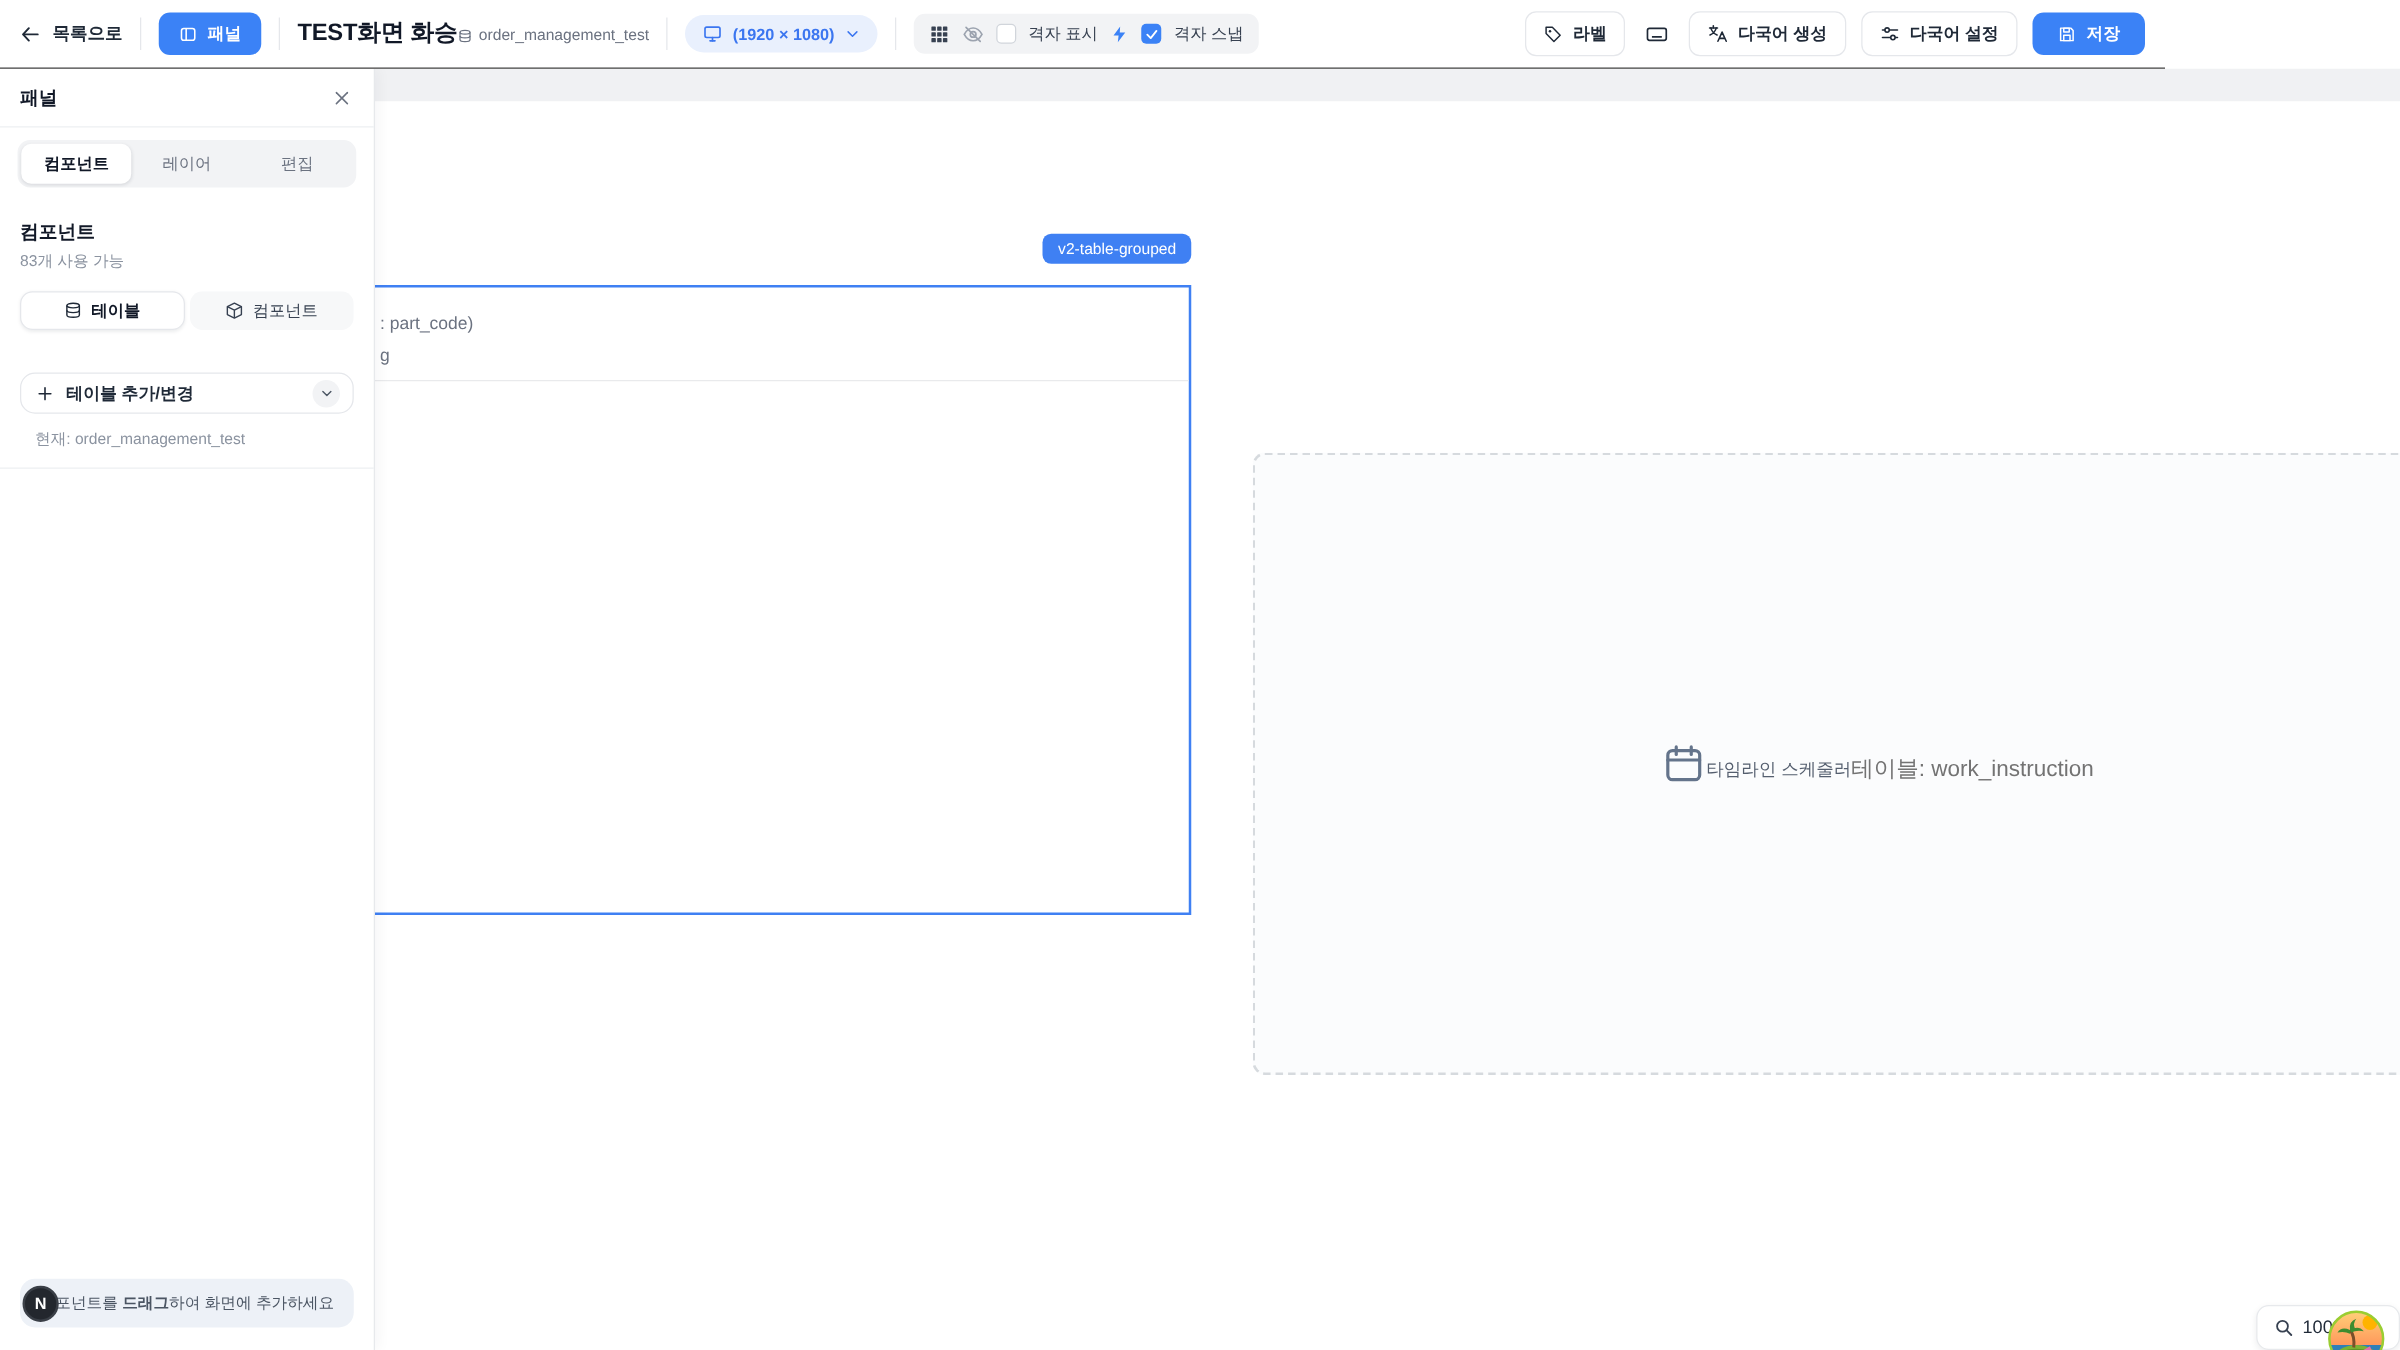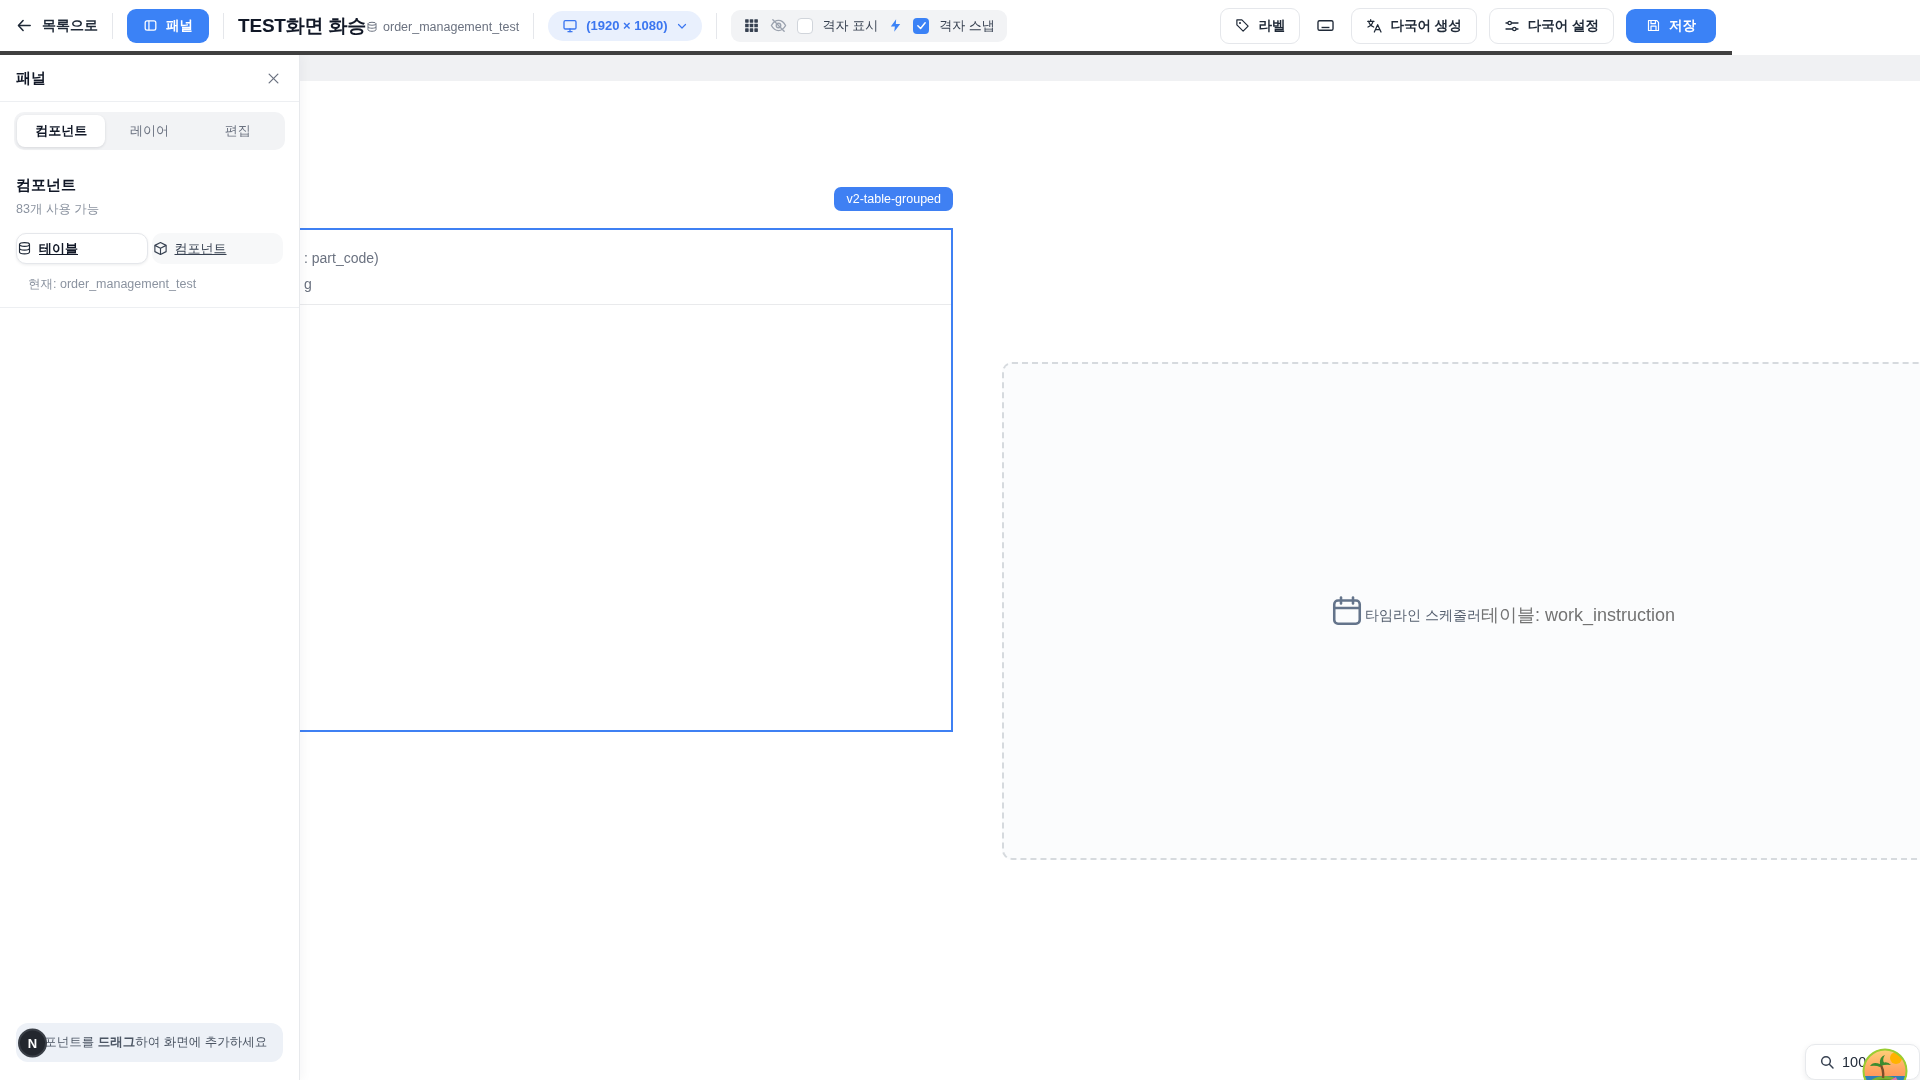--- a/index.html
+++ b/index.html
@@ -1,20 +1,20 @@
 <!DOCTYPE html>
 <html><head>
 <meta charset="utf-8">
 <style>
   * { margin:0; padding:0; box-sizing:border-box; }
   html,body { width:1920px; height:1080px; overflow:hidden; font-family:"Liberation Sans","DejaVu Sans",sans-serif; background:#fff; }
   .stage { position:relative; width:1920px; height:1080px; overflow:hidden; }
 
   
-  .toolbar { position:absolute; top:0; left:0; width:1732px; height:55px; background:#fff; border-bottom:4px solid #404040; display:flex; align-items:center; padding:0 16px; z-index:30; }
+  .toolbar { position:absolute; top:0; left:0; width:1732px; height:55px; background:#fff; border-bottom:1px solid #404040; display:flex; align-items:center; padding:0 16px; z-index:30; }
   .tb-sep { width:1px; height:26px; background:#e5e7eb; margin:0 14px; flex:0 0 auto; }
   .back-btn { display:flex; align-items:center; gap:9px; color:#1f2937; font-size:14px; font-weight:600; cursor:pointer; }
   .panel-btn { display:flex; align-items:center; gap:8px; background:#3b82f6; color:#fff; font-size:13.5px; font-weight:600; border:none; border-radius:9px; padding:8px 16px; cursor:pointer; }
   .title-block { display:flex; flex-direction:row; justify-content:center; line-height:1.15; }
   .screen-title { font-size:19px; font-weight:700; color:#111827; letter-spacing:-0.2px; }
   .screen-sub { display:flex; align-items:center; gap:5px; margin-top:3px; color:#6b7280; font-size:12.5px; }
   .res-pill { display:flex; align-items:center; gap:8px; background:#e9f0fd; border:none; border-radius:999px; padding:7px 14px; color:#3b76f0; font-size:13px; font-weight:600; cursor:pointer; }
   .grid-group { display:flex; align-items:center; gap:10px; background:#f2f3f5; border-radius:9px; padding:7px 12px; color:#374151; font-size:13px; }
   .chk { width:16px; height:16px; border-radius:4px; flex:0 0 auto; }
   .chk.off { background:#fff; border:1.5px solid #d1d5db; }
@@ -50,21 +50,21 @@
   .tabs { margin:10px 14px 0; background:#f2f3f5; border-radius:10px; padding:3px; display:flex; flex:0 0 auto; }
   .tab { flex:1; text-align:center; font-size:13px; color:#6b7280; padding:7px 0; border-radius:8px; cursor:pointer; }
   .tab.active { background:#fff; color:#111827; font-weight:600; box-shadow:0 1px 3px rgba(15,23,42,.12); }
   .sect { padding:26px 16px 0; flex:0 0 auto; }
   .sect-title { font-size:15px; font-weight:700; color:#111827; }
   .sect-count { margin-top:6px; font-size:12.5px; color:#8b93a0; }
   .search-box { margin:16px 16px 0; height:32px; border:1px solid #e5e7eb; border-radius:10px; display:flex; align-items:center; gap:8px; padding:0 10px; flex:0 0 auto; background:#fff; }
   .search-box input { border:none; outline:none; flex:1; font-size:13px; color:#111827; font-family:inherit; background:transparent; }
   .search-box input::placeholder { color:#9ca3af; }
   .mode-row { margin:15px 16px 0; display:flex; gap:4px; flex:0 0 auto; }
-  .mode-btn { flex:1; height:31px; display:flex; align-items:center; justify-content:flex-start; gap:7px; font-size:13px; border-radius:10px; cursor:pointer;text-decoration:underline; }
+  .mode-btn { flex:1; height:31px; display:flex; align-items:center; justify-content:center; gap:7px; font-size:13px; border-radius:10px; cursor:pointer; }
   .mode-btn.active { background:#fff; border:1px solid #e5e7eb; box-shadow:0 1px 3px rgba(15,23,42,.08); color:#111827; font-weight:600; }
   .mode-btn.idle { background:#f7f8f9; border:1px solid transparent; color:#374151; }
   .add-table-btn { margin:34px 16px 0; height:33px; border:1px solid #e5e7eb; border-radius:12px; background:#fff; display:flex; align-items:center; gap:10px; padding:0 12px; font-size:13.5px; font-weight:600; color:#1f2937; cursor:pointer; position:relative; flex:0 0 auto; }
   .add-chevron { position:absolute; right:10px; width:22px; height:22px; border-radius:50%; background:#f2f3f5; display:flex; align-items:center; justify-content:center; }
   .current-table { margin:12px 16px 0 28px; font-size:12.5px; color:#8b93a0; flex:0 0 auto; }
   .panel-div { margin-top:14px; border-bottom:1px solid #edeff2; flex:0 0 auto; }
   .panel-fill { flex:1; }
   .hint-box { margin:0 16px 18px; background:#edf1f7; border-radius:12px; padding:11px 10px; text-align:center; font-size:12.5px; color:#4b5563; position:relative; flex:0 0 auto; }
   .hint-box b { font-weight:700; }
   .avatar-n { position:absolute; left:2px; top:50%; transform:translateY(-50%); width:29px; height:29px; border-radius:50%; background:#23272e; border:2px solid #3a3f47; color:#fff; font-size:13px; font-weight:600; display:flex; align-items:center; justify-content:center; }
@@ -178,20 +178,34 @@
         <span>
           <svg width="15" height="15" viewBox="0 0 24 24" fill="none" stroke="#374151" stroke-width="1.8" stroke-linejoin="round">
             <path d="M12 2.5 L21 7 v10 L12 21.5 L3 17 V7 Z"></path>
             <path d="M3 7 L12 11.5 L21 7 M12 11.5 V21.5"></path>
           </svg>
         </span>
         <span>컴포넌트</span>
       </div>
     </div>
 
+    <button class="add-table-btn">
+      <span>
+        <svg width="14" height="14" viewBox="0 0 24 24" fill="none" stroke="#1f2937" stroke-width="2.2" stroke-linecap="round">
+          <line x1="12" y1="4" x2="12" y2="20"></line>
+            <line x1="4" y1="12" x2="20" y2="12"></line>
+        </svg>
+      </span>
+      <span>테이블 추가/변경</span>
+      <span class="add-chevron">
+        <svg width="11" height="11" viewBox="0 0 24 24" fill="none" stroke="#4b5563" stroke-width="2.4" stroke-linecap="round" stroke-linejoin="round">
+          <polyline points="5,9 12,16 19,9"></polyline>
+        </svg>
+      </span>
+    </button>
 
     <div class="current-table">현재: order_management_test</div>
     <div class="panel-div"></div>
     <div class="panel-fill"></div>
 
     <div class="hint-box">
       <span>컴포넌트를 </span><b>드래그</b><span>하여 화면에 추가하세요</span>
       <span class="avatar-n">N</span>
     </div>
   </div>

